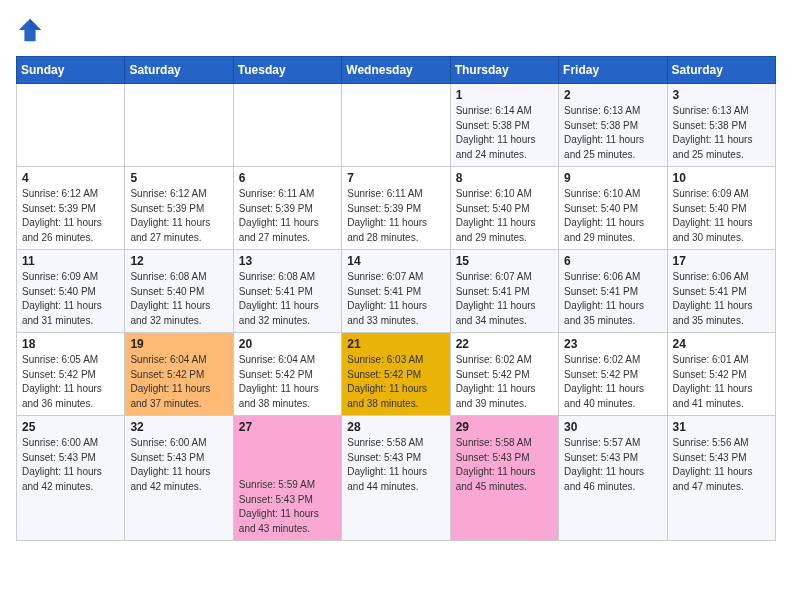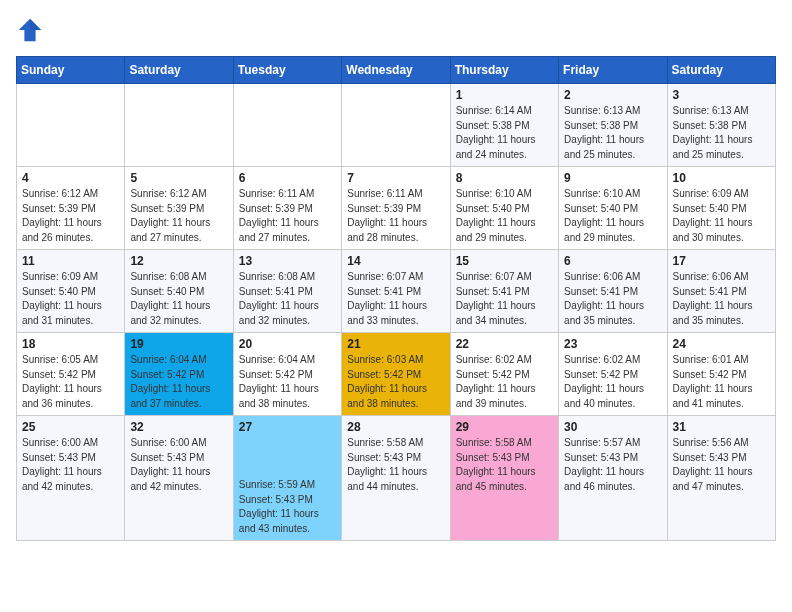--- a/index.html
+++ b/index.html
@@ -254,21 +254,21 @@
         </td>
       </tr>
       <tr>
         <td style="background: rgb(255, 255, 255);">
           <span class="day-num">18</span>
           <div class="day-info" style="white-space: pre-line;">Sunrise: 6:05 AM
 Sunset: 5:42 PM
 Daylight: 11 hours
 and 36 minutes.</div>
         </td>
-        <td style="background: #0ea5e9;">
+        <td style="background: #fdba74;">
           <span class="day-num">19</span>
           <div class="day-info" style="white-space: pre-line;">Sunrise: 6:04 AM
 Sunset: 5:42 PM
 Daylight: 11 hours
 and 37 minutes.</div>
         </td>
         <td style="background: rgb(255, 255, 255);">
           <span class="day-num">20</span>
           <div class="day-info" style="white-space: pre-line;">Sunrise: 6:04 AM
 Sunset: 5:42 PM
@@ -312,21 +312,21 @@
 Daylight: 11 hours
 and 42 minutes.</div>
         </td>
         <td style="background: rgb(245, 247, 252);">
           <span class="day-num">32</span>
           <div class="day-info" style="white-space: pre-line;">Sunrise: 6:00 AM
 Sunset: 5:43 PM
 Daylight: 11 hours
 and 42 minutes.</div>
         </td>
-        <td style="background: #7dd3fc;">
+        <td style="background: #f9a8d4;">
           <span class="day-num">27</span>
           <div class="day-info" style="white-space: pre-line; margin-top: 44px;">Sunrise: 5:59 AM
 Sunset: 5:43 PM
 Daylight: 11 hours
 and 43 minutes.</div>
         </td>
         <td style="background: rgb(245, 247, 252);">
           <span class="day-num">28</span>
           <div class="day-info" style="white-space: pre-line;">Sunrise: 5:58 AM
 Sunset: 5:43 PM

